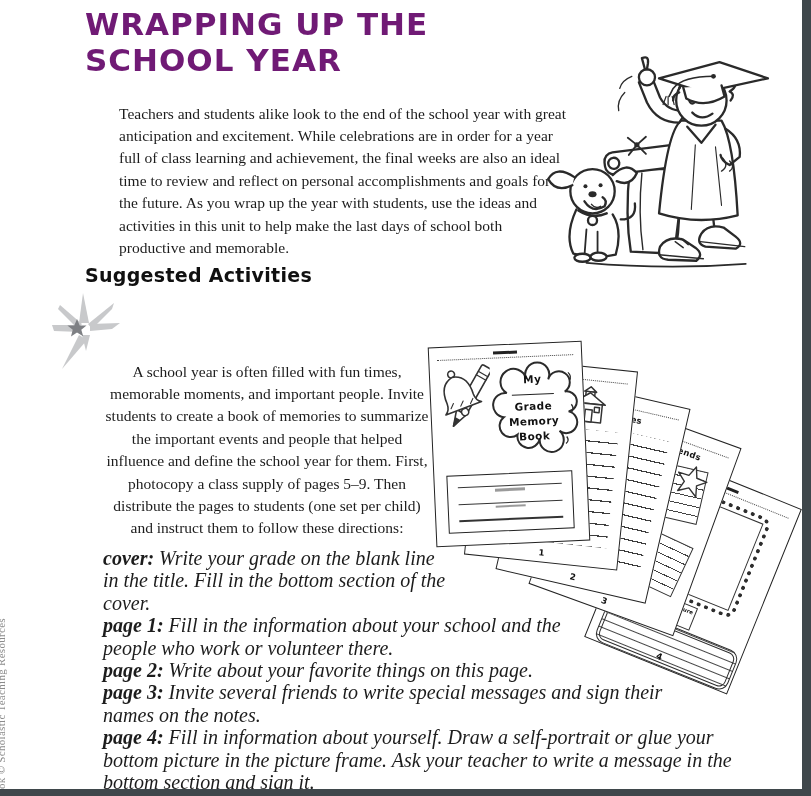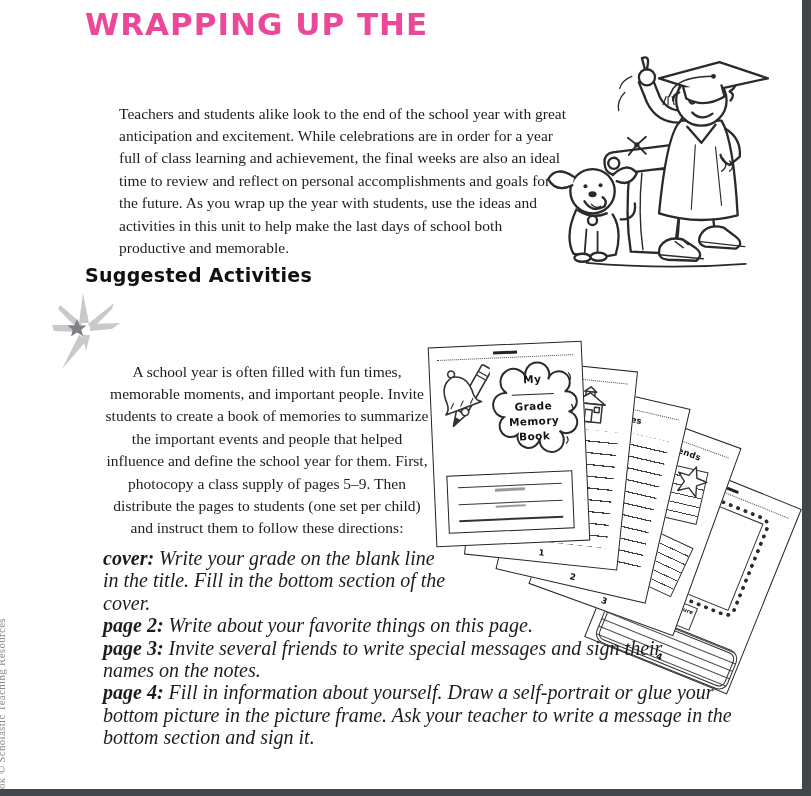--- a/index.html
+++ b/index.html
@@ -4,21 +4,21 @@
 <style>
   html,body{margin:0;padding:0;background:#e8e8e8;}
   .page{position:relative;width:811px;height:796px;background:#fff;overflow:hidden;
         font-family:"Liberation Serif",serif;color:#1c1c1c;}
   
   .border-right{position:absolute;top:0;right:0;width:9px;height:100%;background:#3f474b;z-index:50;}
   .border-bottom{position:absolute;left:0;bottom:0;width:100%;height:7px;background:#3f474b;z-index:50;}
 
   
   .title{position:absolute;left:85px;top:6px;font-family:"DejaVu Sans",sans-serif;font-weight:800;
-         font-size:31px;line-height:36px;letter-spacing:1px;color:#ec4899;}
+         font-size:31px;line-height:36px;letter-spacing:1px;color:#701a75;}
   .intro{position:absolute;left:85px;top:87px;width:452px;font-size:15.5px;line-height:22.4px;margin-left:34px;}
   .suggested{position:absolute;left:85px;top:264px;font-family:"DejaVu Sans",sans-serif;
          font-weight:800;font-size:19px;color:#101010;letter-spacing:0.3px;}
   .memhead{position:absolute;left:117px;top:313px;font-family:"DejaVu Sans",sans-serif;
          font-weight:800;font-size:21px;letter-spacing:1.5px;color:#55575b;}
   .starburst{position:absolute;left:52px;top:293px;width:68px;height:78px;}
 
   
   .membody{position:absolute;left:104px;top:345px;width:326px;font-size:15.5px;line-height:22.4px;text-align:center;}
   .directions{position:absolute;left:103px;top:547px;font-size:20px;line-height:22.4px;z-index:20;font-style:italic;}
@@ -74,21 +74,21 @@
 
   
   .copyright{position:absolute;left:7px;bottom:7px;transform-origin:0 100%;transform:rotate(-90deg);
          white-space:nowrap;font-size:11px;letter-spacing:0.3px;color:#8b8b8b;}
 </style>
 </head>
 <body>
 
 <div class="page">
 
-  <div class="title"><span>WRAPPING UP THE</span><br></div>
+  <div class="title"><span>WRAPPING UP THE</span><br><span>SCHOOL YEAR</span></div>
 
   <p class="intro">Teachers and students alike look to the end of the school year with great anticipation and excitement. While celebrations are in order for a year full of class learning and achievement, the final weeks are also an ideal time to review and reflect on personal accomplishments and goals for the future. As you wrap up the year with students, use the ideas and activities in this unit to help make the last days of school both productive and memorable.</p>
 
   <div class="suggested">Suggested Activities</div>
 
   <svg class="starburst" viewBox="0 0 68 78">
     <g fill="#c8c9cb">
       <polygon points="31,0 37,30 27,30"></polygon>
       <polygon points="10,76 27,42 35,47"></polygon>
       <polygon points="0,32 28,32 28,39 2,38"></polygon>
@@ -98,20 +98,21 @@
       <polygon points="34,58 30,42 38,42"></polygon>
     </g>
     <polygon fill="#7e8084" points="25,26 27.7,32.4 34.5,32.6 29.3,36.8 31.2,43.2 25,39.4 19,43.4 20.7,36.8 15.4,32.6 22.3,32.4"></polygon>
   </svg>
 
 
   <p class="membody">A school year is often filled with fun times, memorable moments, and important people. Invite students to create a book of memories to summarize the important events and people that helped influence and define the school year for them. First, photocopy a class supply of pages 5–9. Then distribute the pages to students (one set per child) and instruct them to follow these directions:</p>
 
   <div class="directions">
     <p class="dir d0"><b>cover:</b> <span>Write your grade on the blank line in the title. Fill in the bottom section of the cover.</span></p>
+    <p class="dir d1"><b>page 1:</b> <span>Fill in the information about your school and the people who work or volunteer there.</span></p>
     <p class="dir d2"><b>page 2:</b> <span>Write about your favorite things on this page.</span></p>
     <p class="dir d3"><b>page 3:</b> <span>Invite several friends to write special messages and sign their names on the notes.</span></p>
     <p class="dir d4"><b>page 4:</b> <span>Fill in information about yourself. Draw a self-portrait or glue your bottom picture in the picture frame. Ask your teacher to write a message in the bottom section and sign it.</span></p>
   </div>
 
   <svg class="illu" viewBox="0 0 250 220">
     <g fill="#fff" stroke="#2a2a2a" stroke-width="2.3" stroke-linecap="round" stroke-linejoin="round">
       <path d="M58,209 q80,7 158,1" fill="none" stroke-width="1.8"></path>
 
       <path d="M101,116 q-5,45 1,82 l44,2 q7,-40 3,-84 z"></path>

